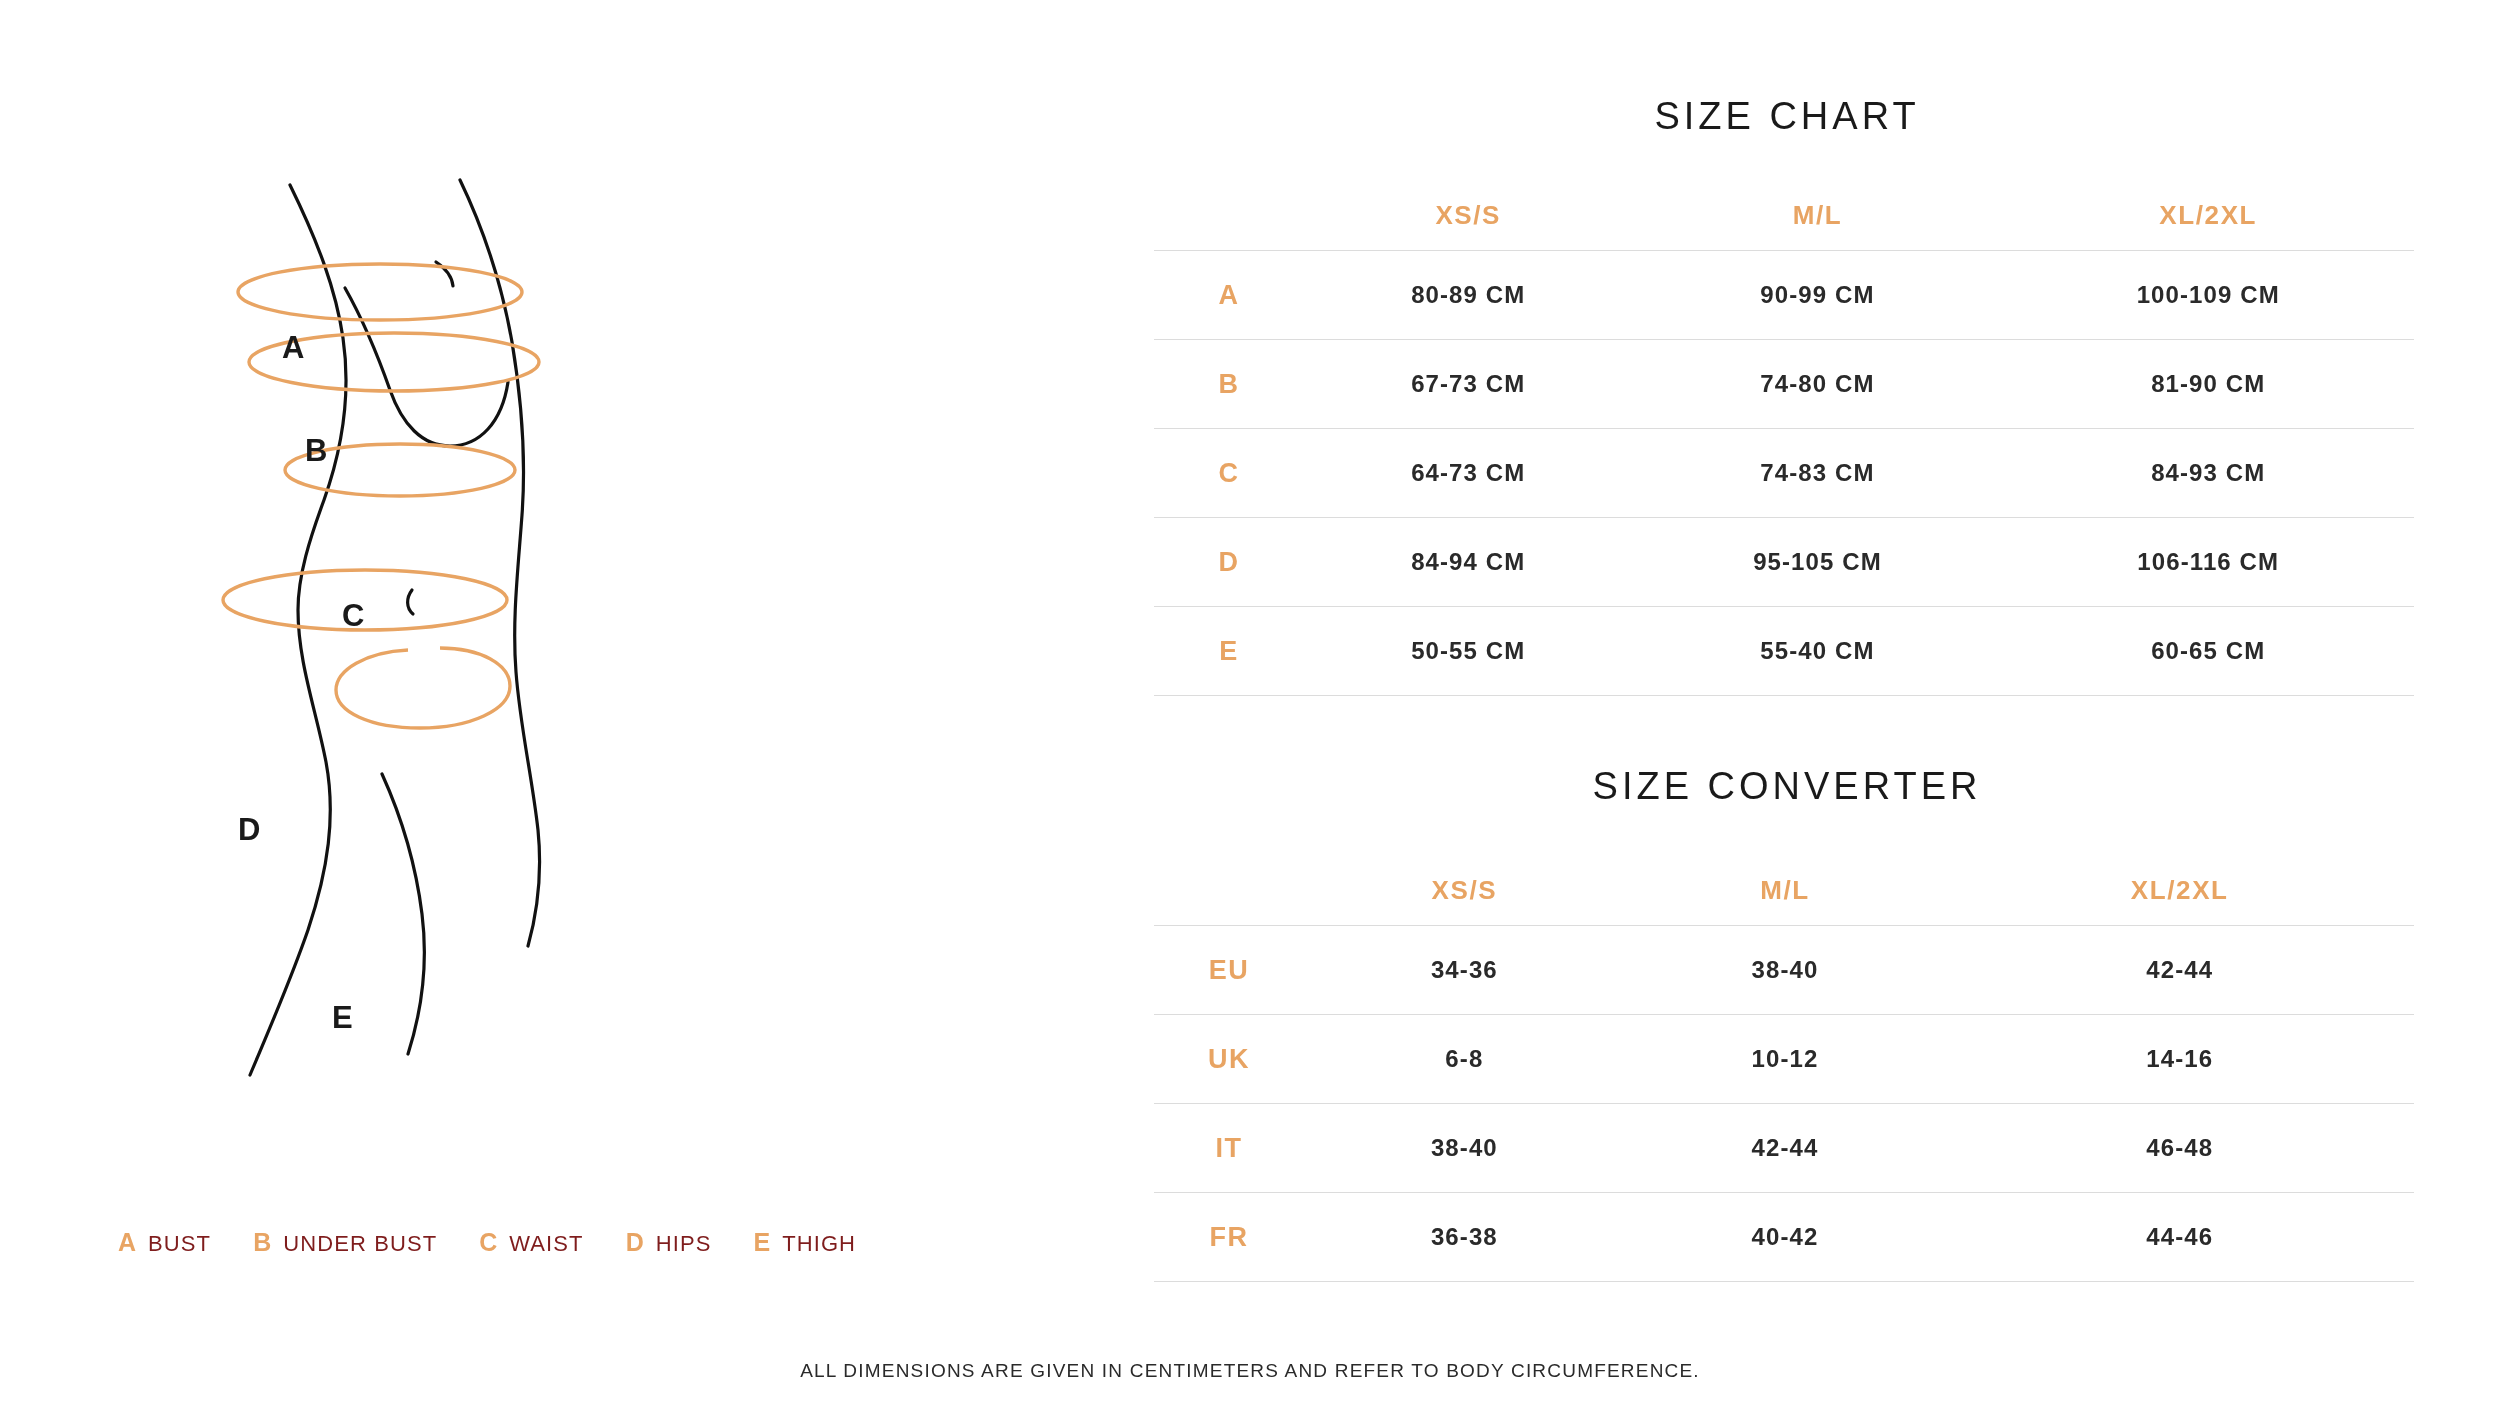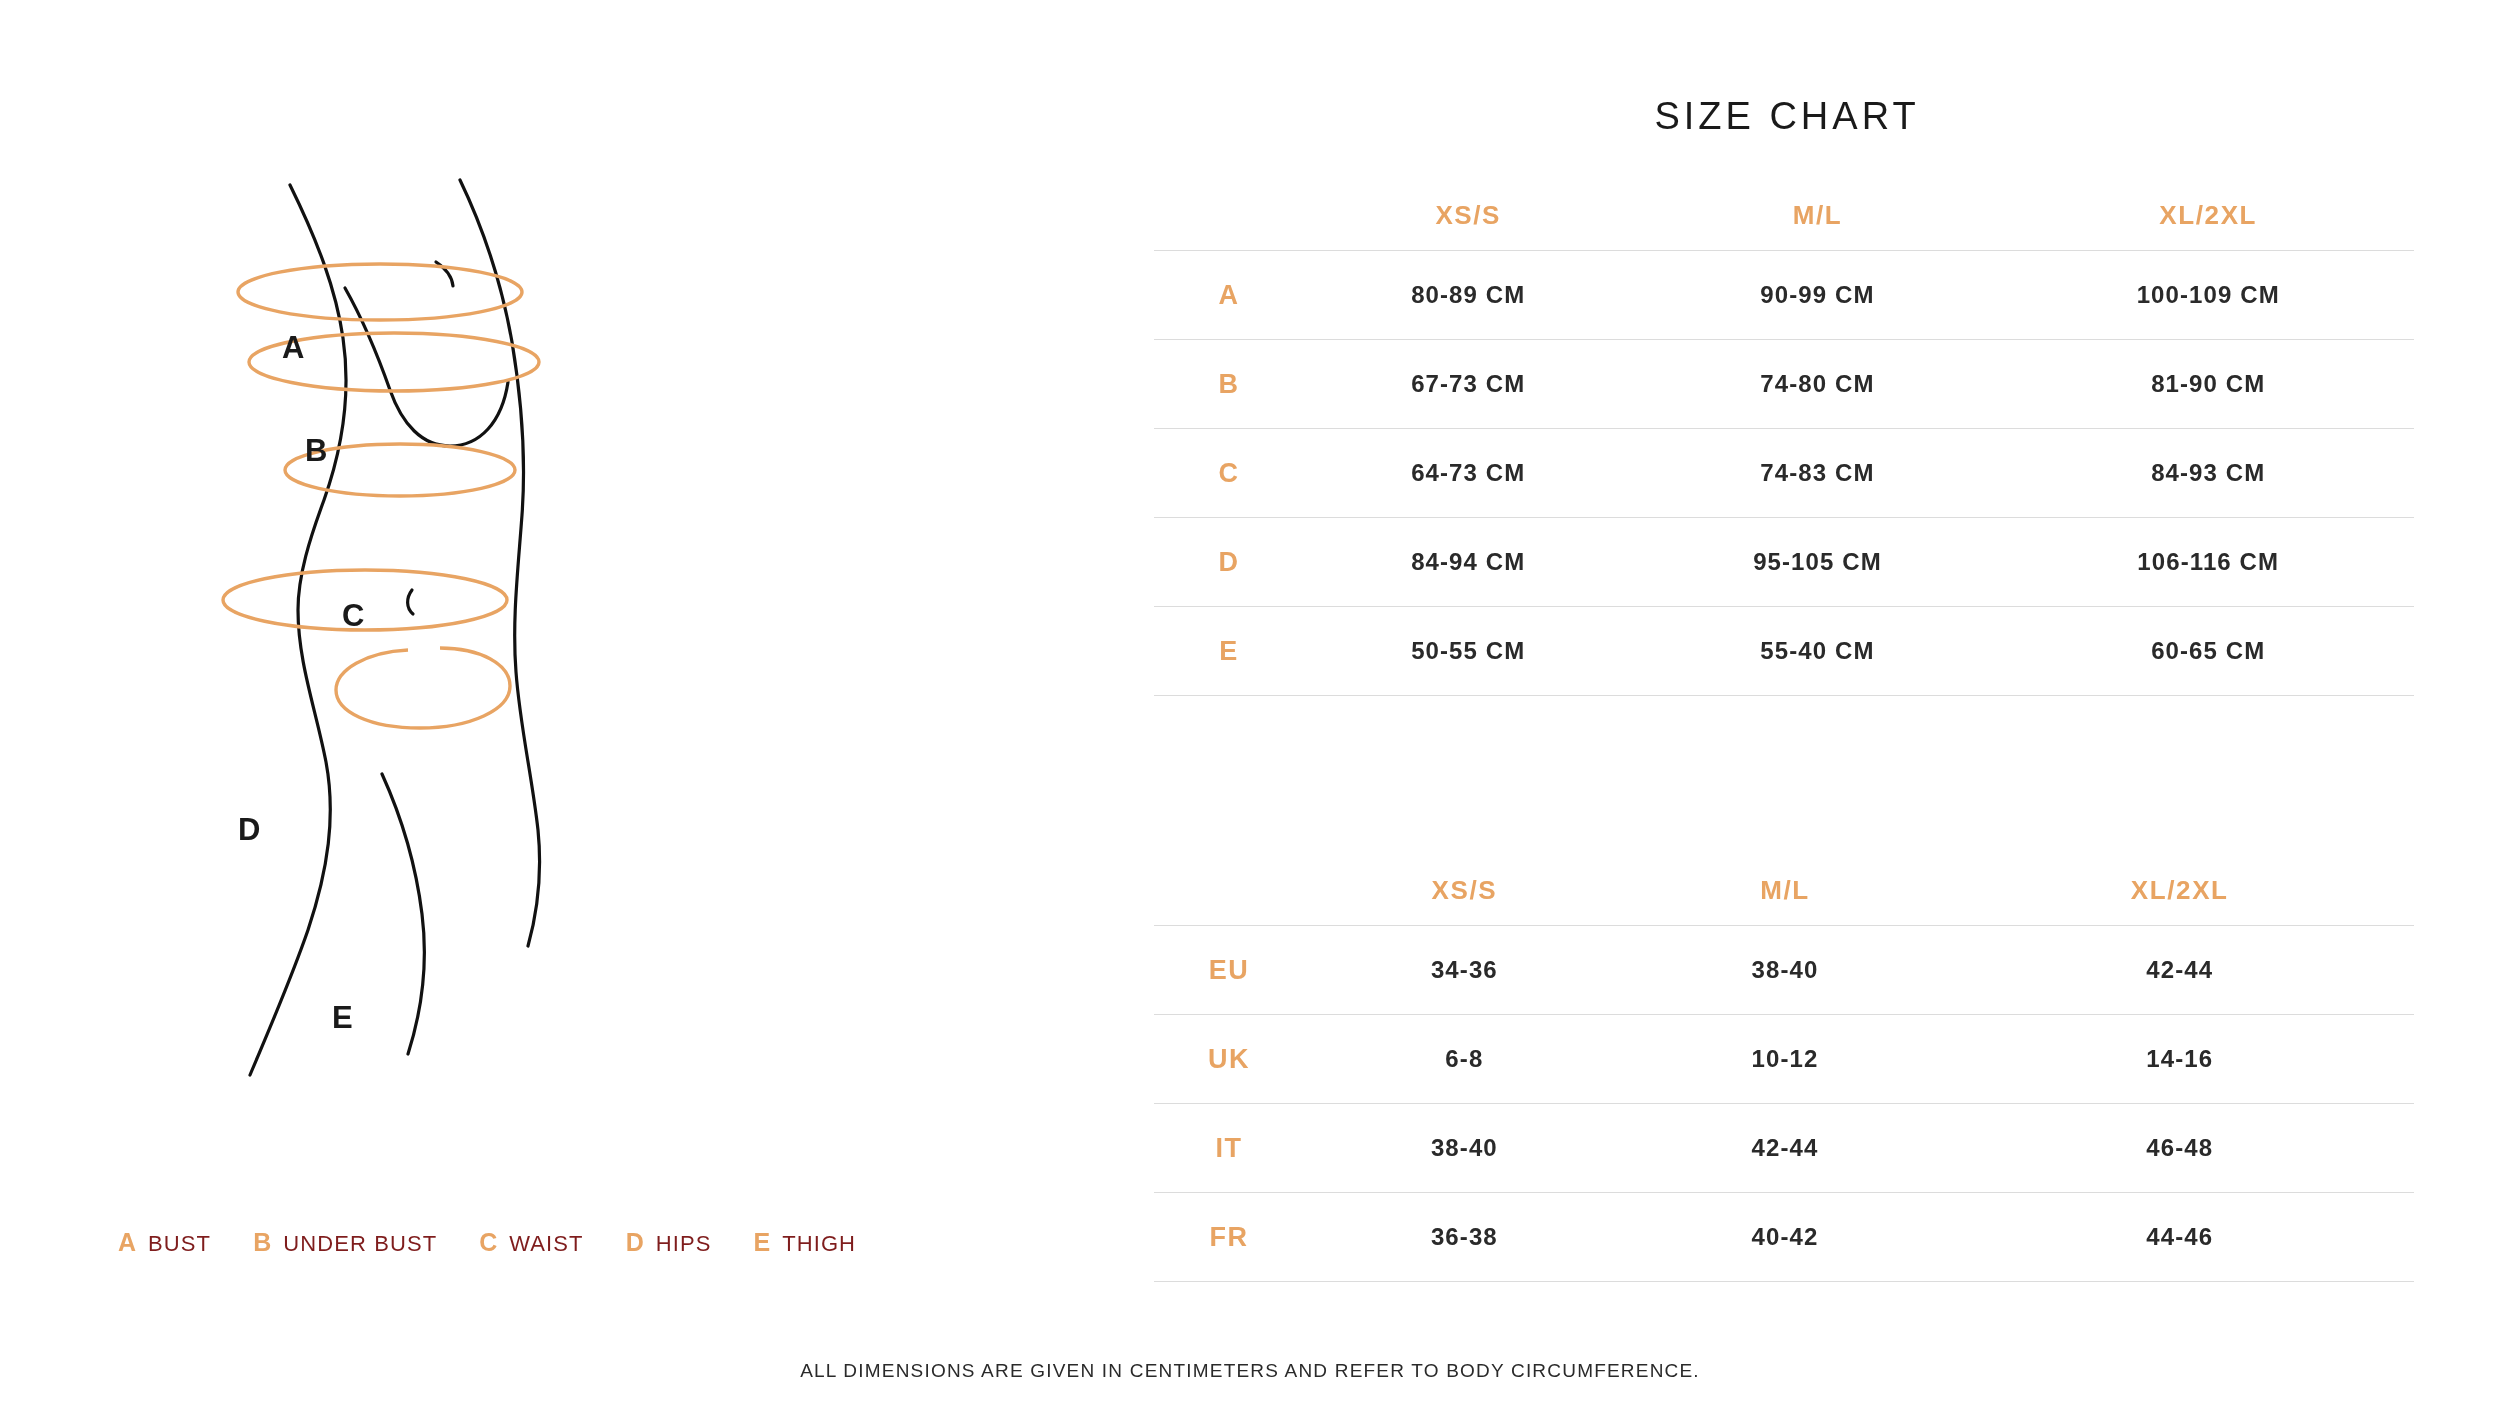--- a/index.html
+++ b/index.html
@@ -256,20 +256,21 @@
         </tr>
         <tr>
           <td class="row-key">E</td>
           <td>50-55 CM</td>
           <td>55-40 CM</td>
           <td>60-65 CM</td>
         </tr>
       </tbody>
     </table>
 
+    <div class="table-title title-converter">SIZE CONVERTER</div>
 
     <table class="size-table converter-table">
       <thead>
         <tr>
           <th class="corner"></th>
           <th>XS/S</th>
           <th>M/L</th>
           <th>XL/2XL</th>
         </tr>
       </thead>

